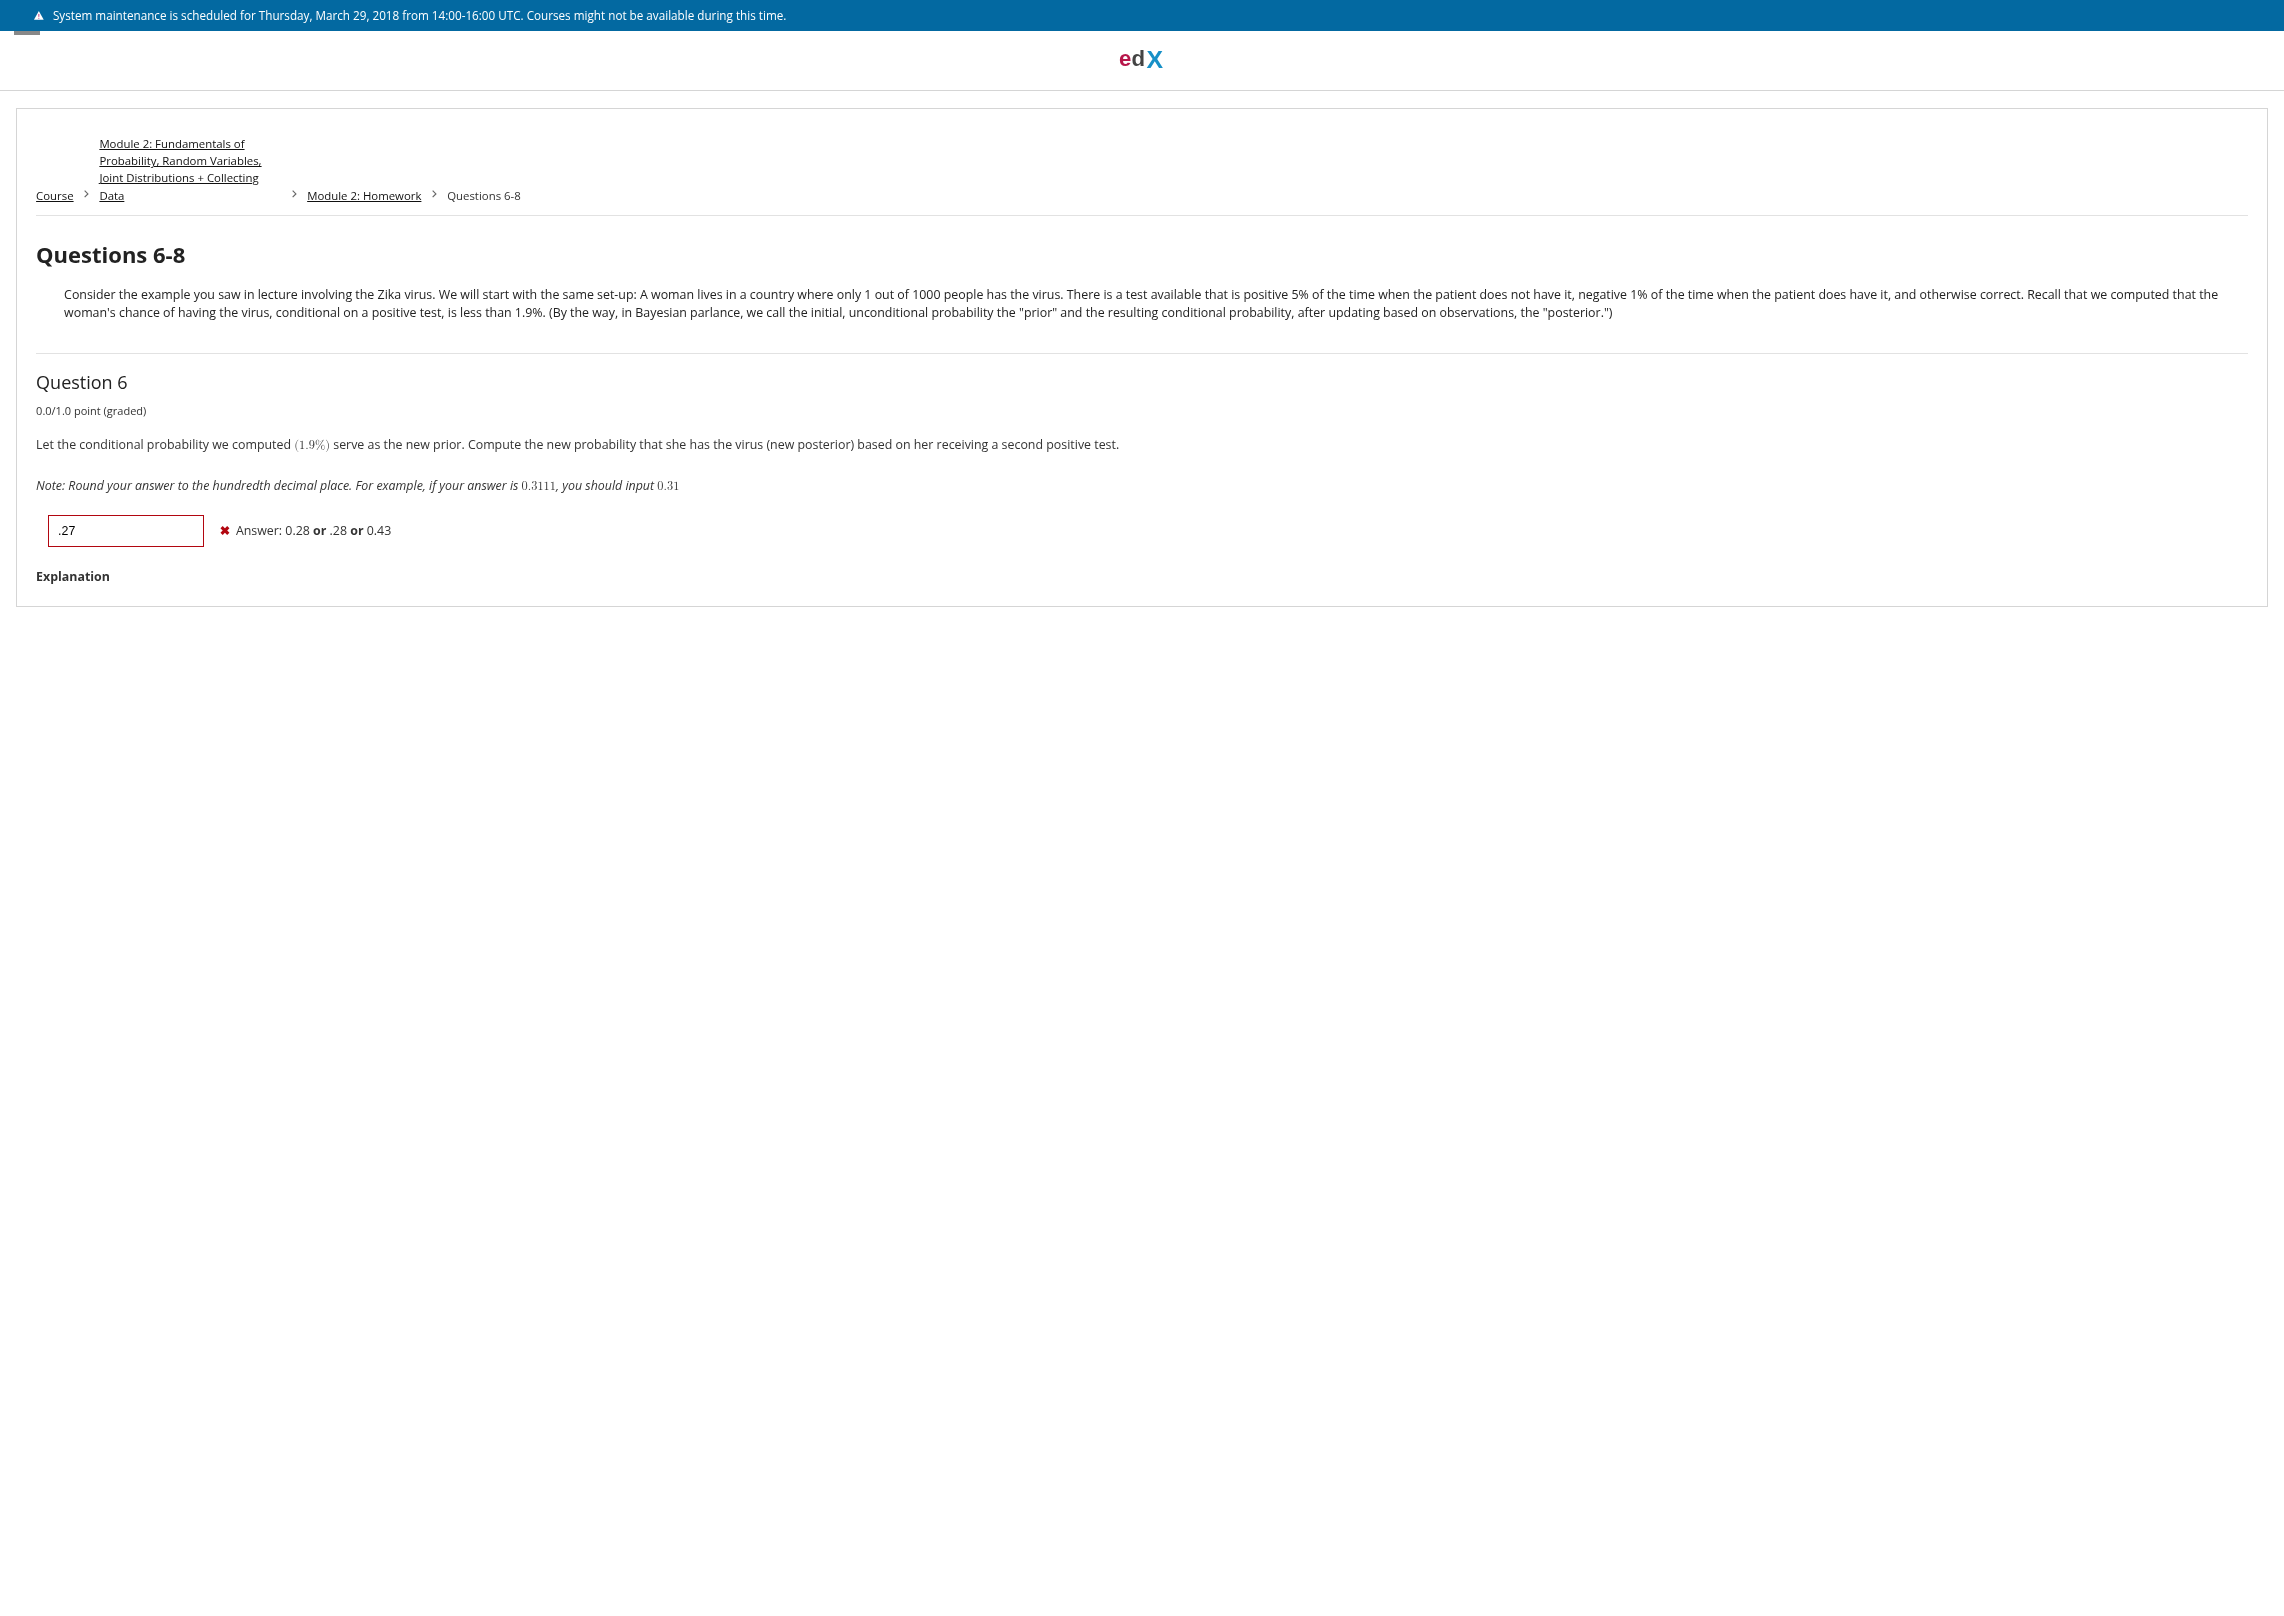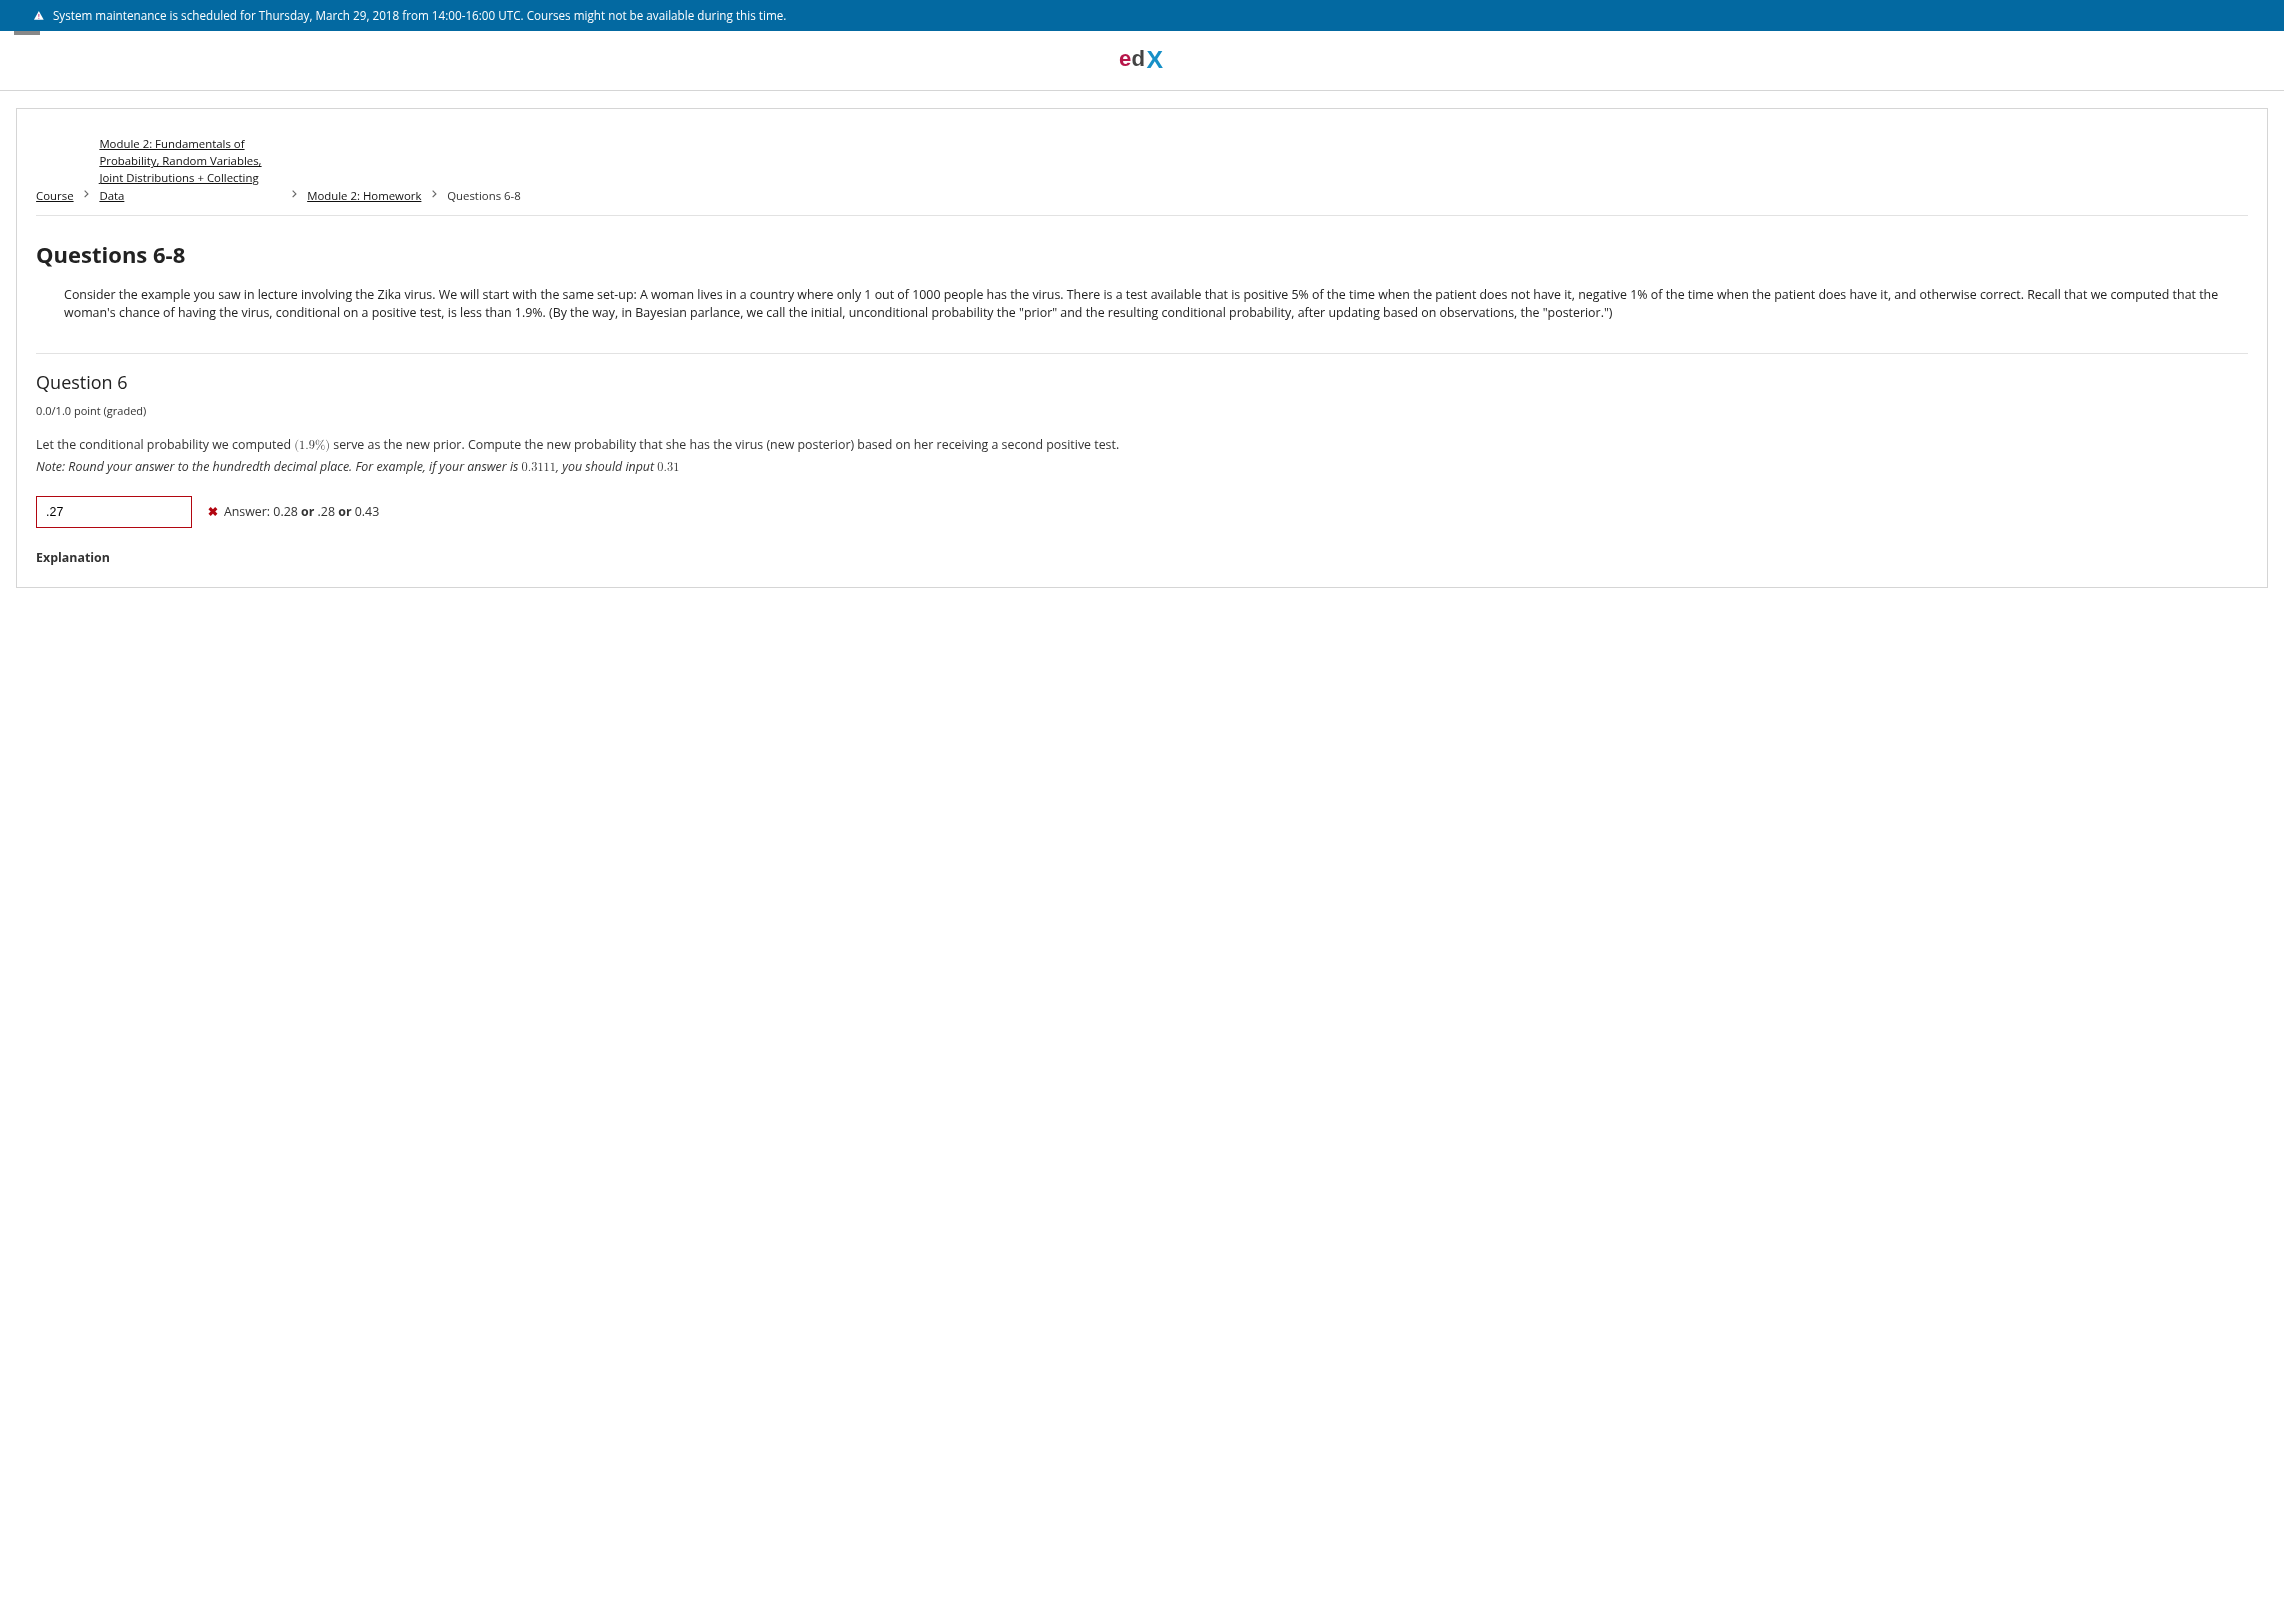--- a/index.html
+++ b/index.html
@@ -105,28 +105,29 @@
   .prompt {
     font-size: 12.4px;
     line-height: 1.5;
   }
   .mathserif {
     font-family: "Latin Modern Math", "Cambria Math", Georgia, serif;
   }
   .note {
     font-style: italic;
     font-size: 12.4px;
-    margin-top: 3px;
+    margin-top: 22px;
   }
   .note .mathserif { font-style: normal; }
   .answer-row {
     display: flex;
     align-items: center;
     gap: 15.6px;
     margin-top: 19.5px;
+    margin-left: 12px;
   }
   .answer-input {
     border: 1.3px solid #b20610;
     padding: 7.8px 9px;
     font-size: 12.4px;
     width: 156px;
     outline: none;
   }
   .x-icon { color: #b20610; font-weight: 900; font-size: 12.4px; margin-right: 2.6px; }
   .answer-text { font-size: 12.4px; }

